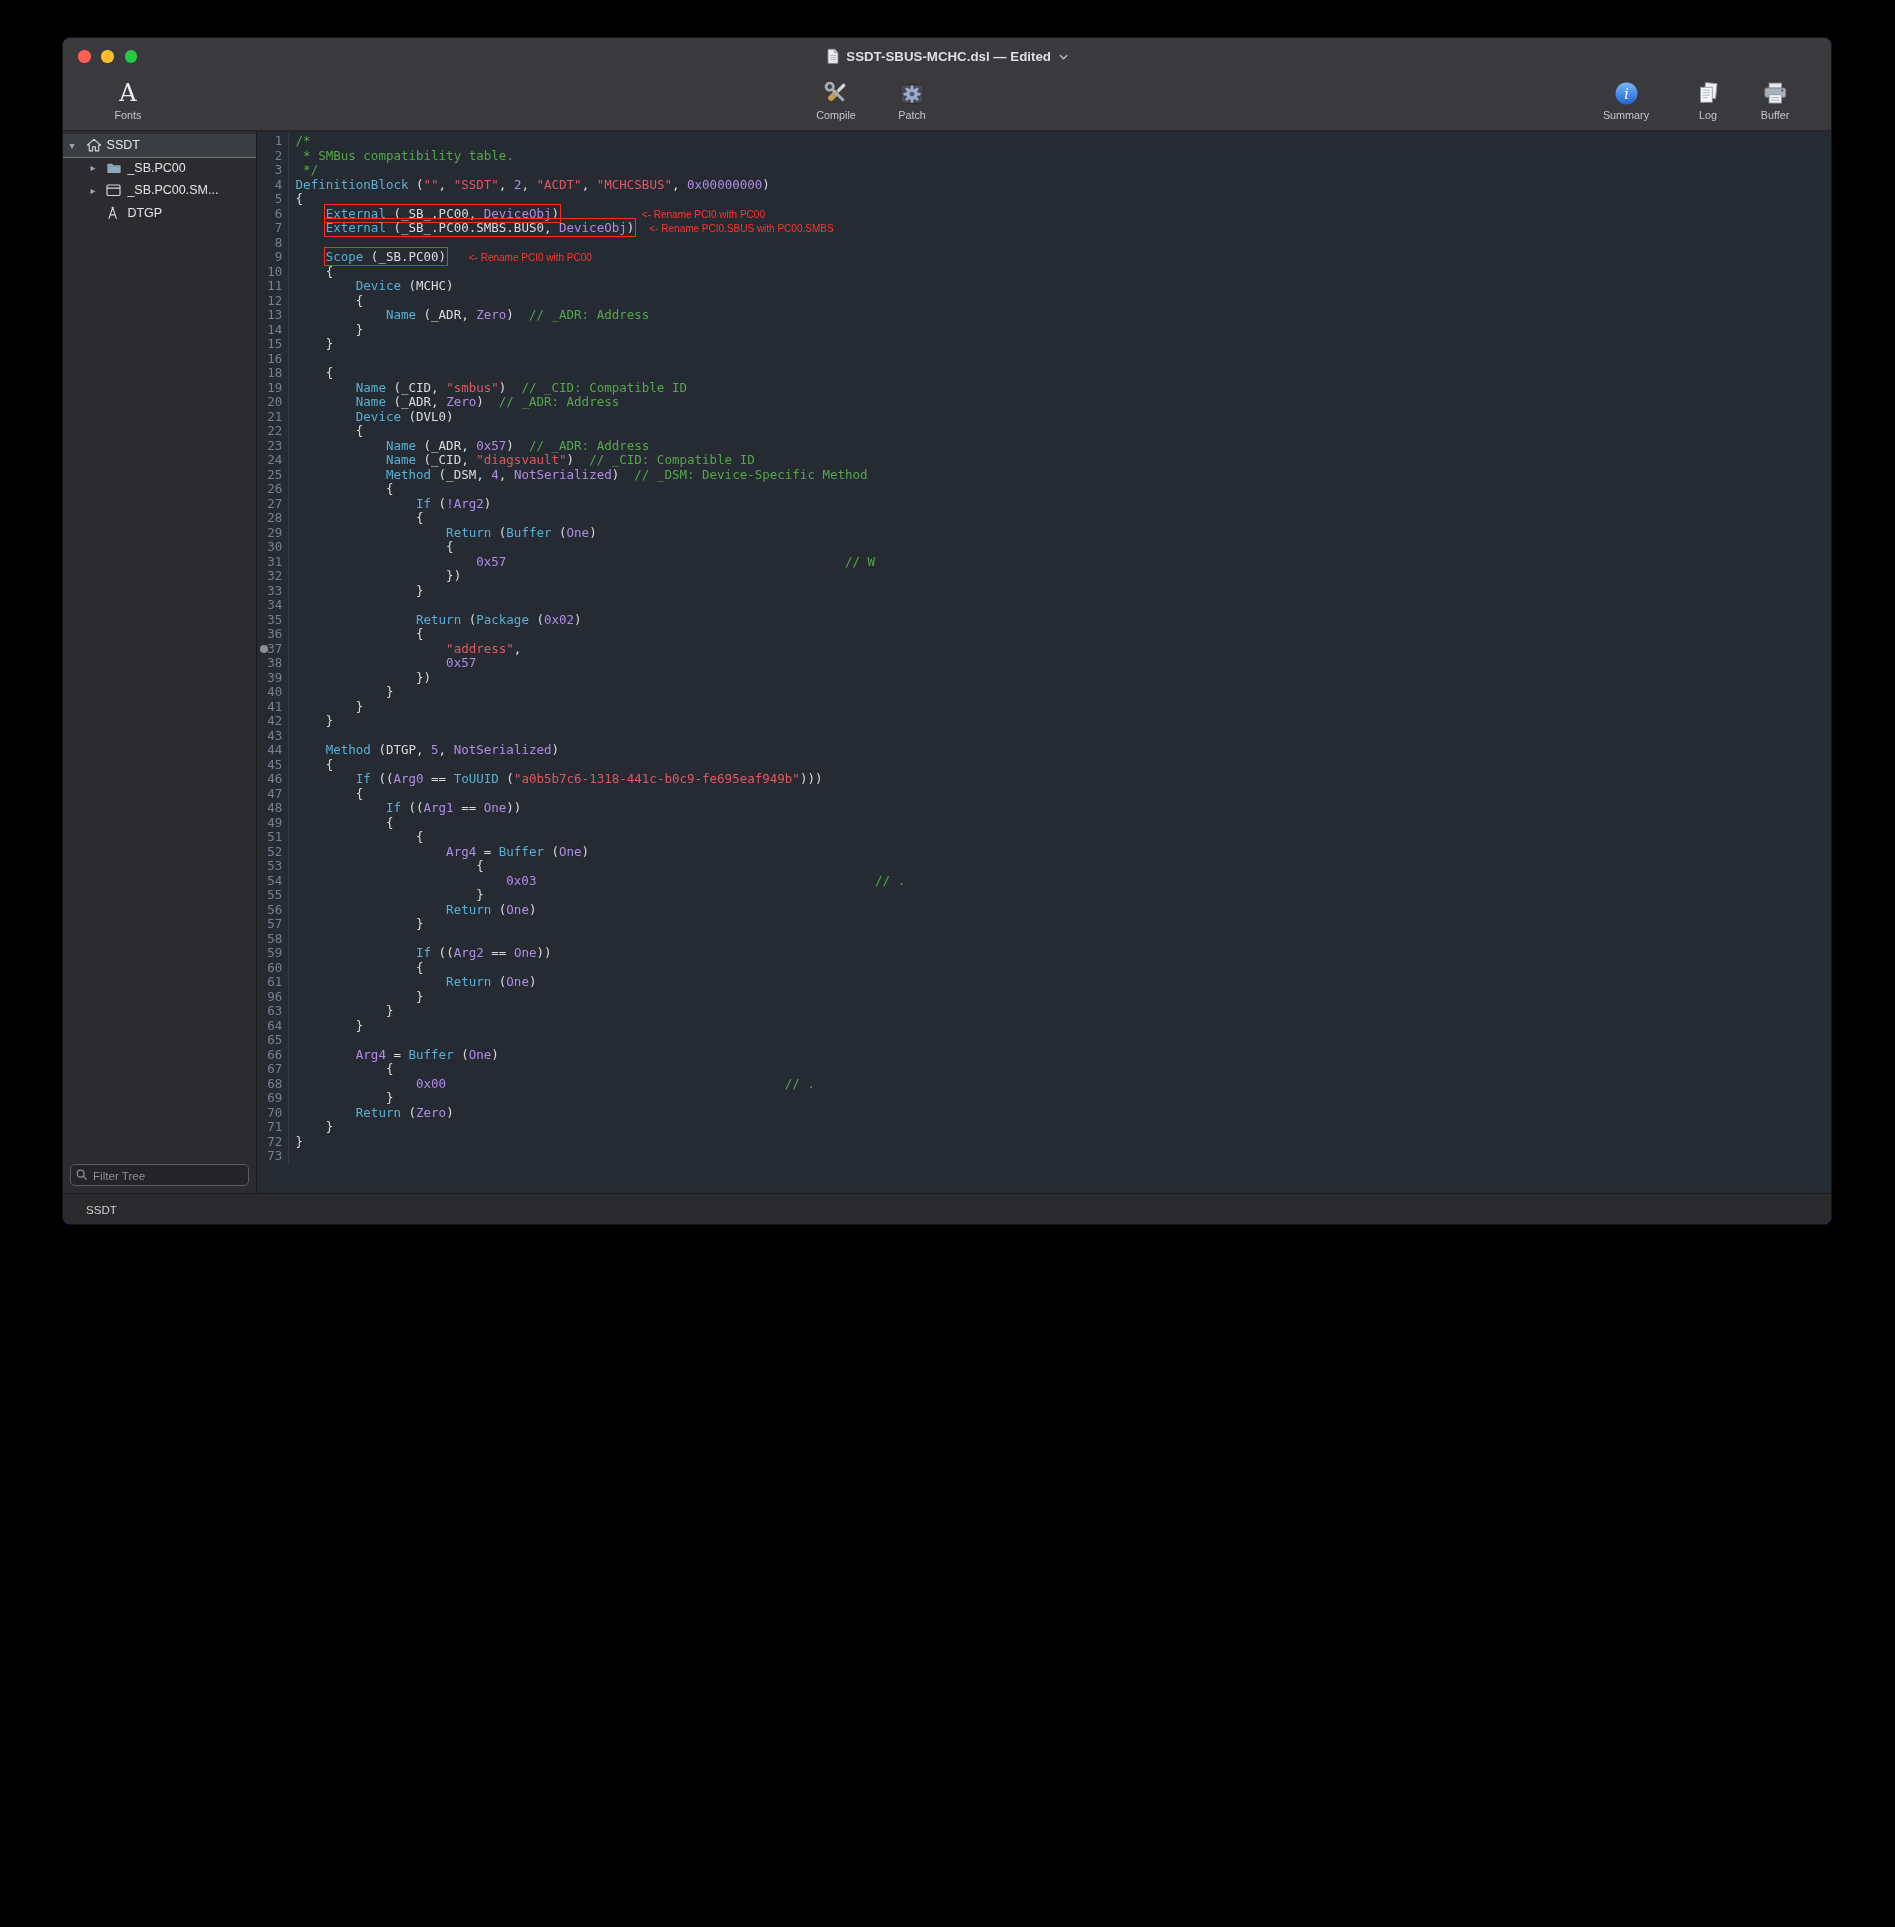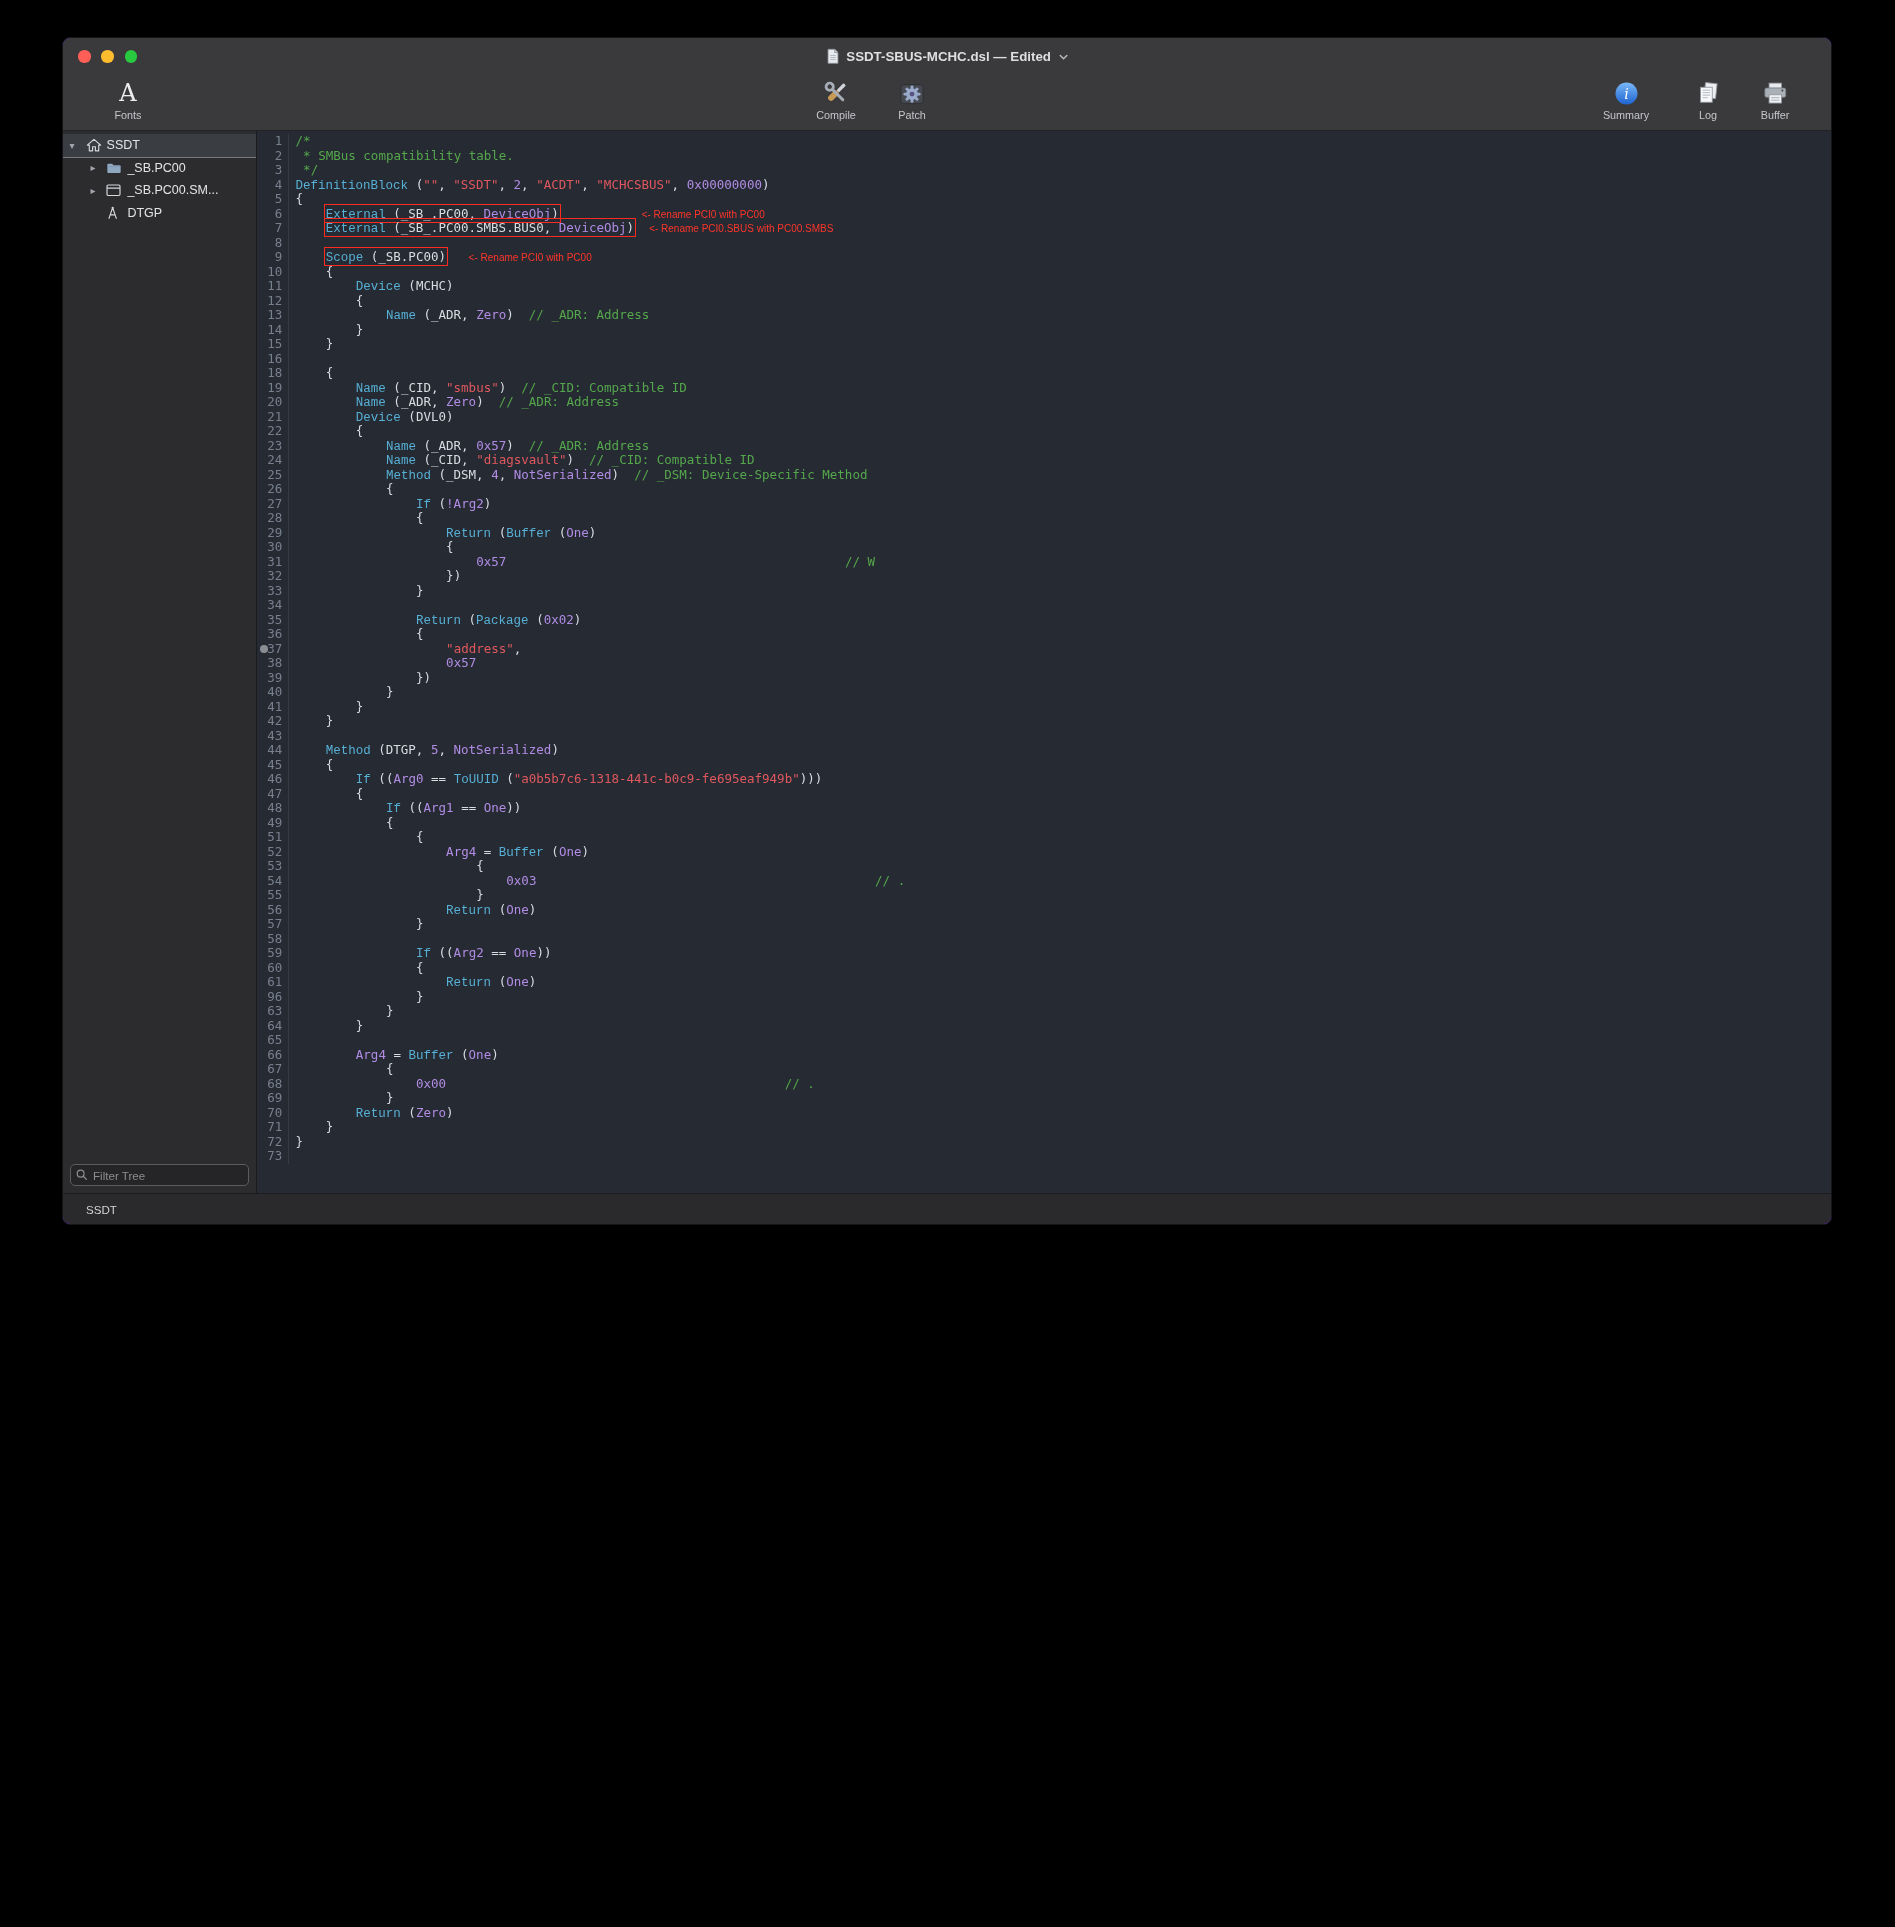--- a/index.html
+++ b/index.html
@@ -69,21 +69,21 @@
   .code-line { display:flex; height:14.5px; white-space:pre;
                font-family:"DejaVu Sans Mono", monospace;
                font-size:12.5px; line-height:14.5px; }
   .ln { flex:none; width:32px; text-align:right; padding-right:5.8px;
         color:#78808e; position:relative;
         border-right:0.8px solid rgba(125,135,155,.18); }
   .marker-dot { position:absolute; left:3.3px; top:3.3px; width:7.5px; height:7.5px;
                 border-radius:50%; background:#8a8d92; }
   .code-text { padding-left:6.6px; white-space:pre; color:#d8dce2; }
   .tk-pl  { color:#d8dce2; }
-  .tk-kw  { color:#57b0d5;font-family:Liberation Mono, monospace; }
+  .tk-kw  { color:#57b0d5; }
   .tk-num { color:#b28ce4; }
   .tk-str { color:#e0585e; }
   .tk-com { color:#55a74b; }
   .tk-ann { color:#ff352a; font-family:"Liberation Sans", sans-serif;
             font-size:10px; font-weight:400; }
   .redbox { outline:1.7px solid #ff2a1f; outline-offset:1.7px; }
 
   
   .statusbar { flex:none; height:31px; background:#2a2a2c; border-top:0.8px solid #1c1c1e;
                display:flex; align-items:center; padding-left:23px;

